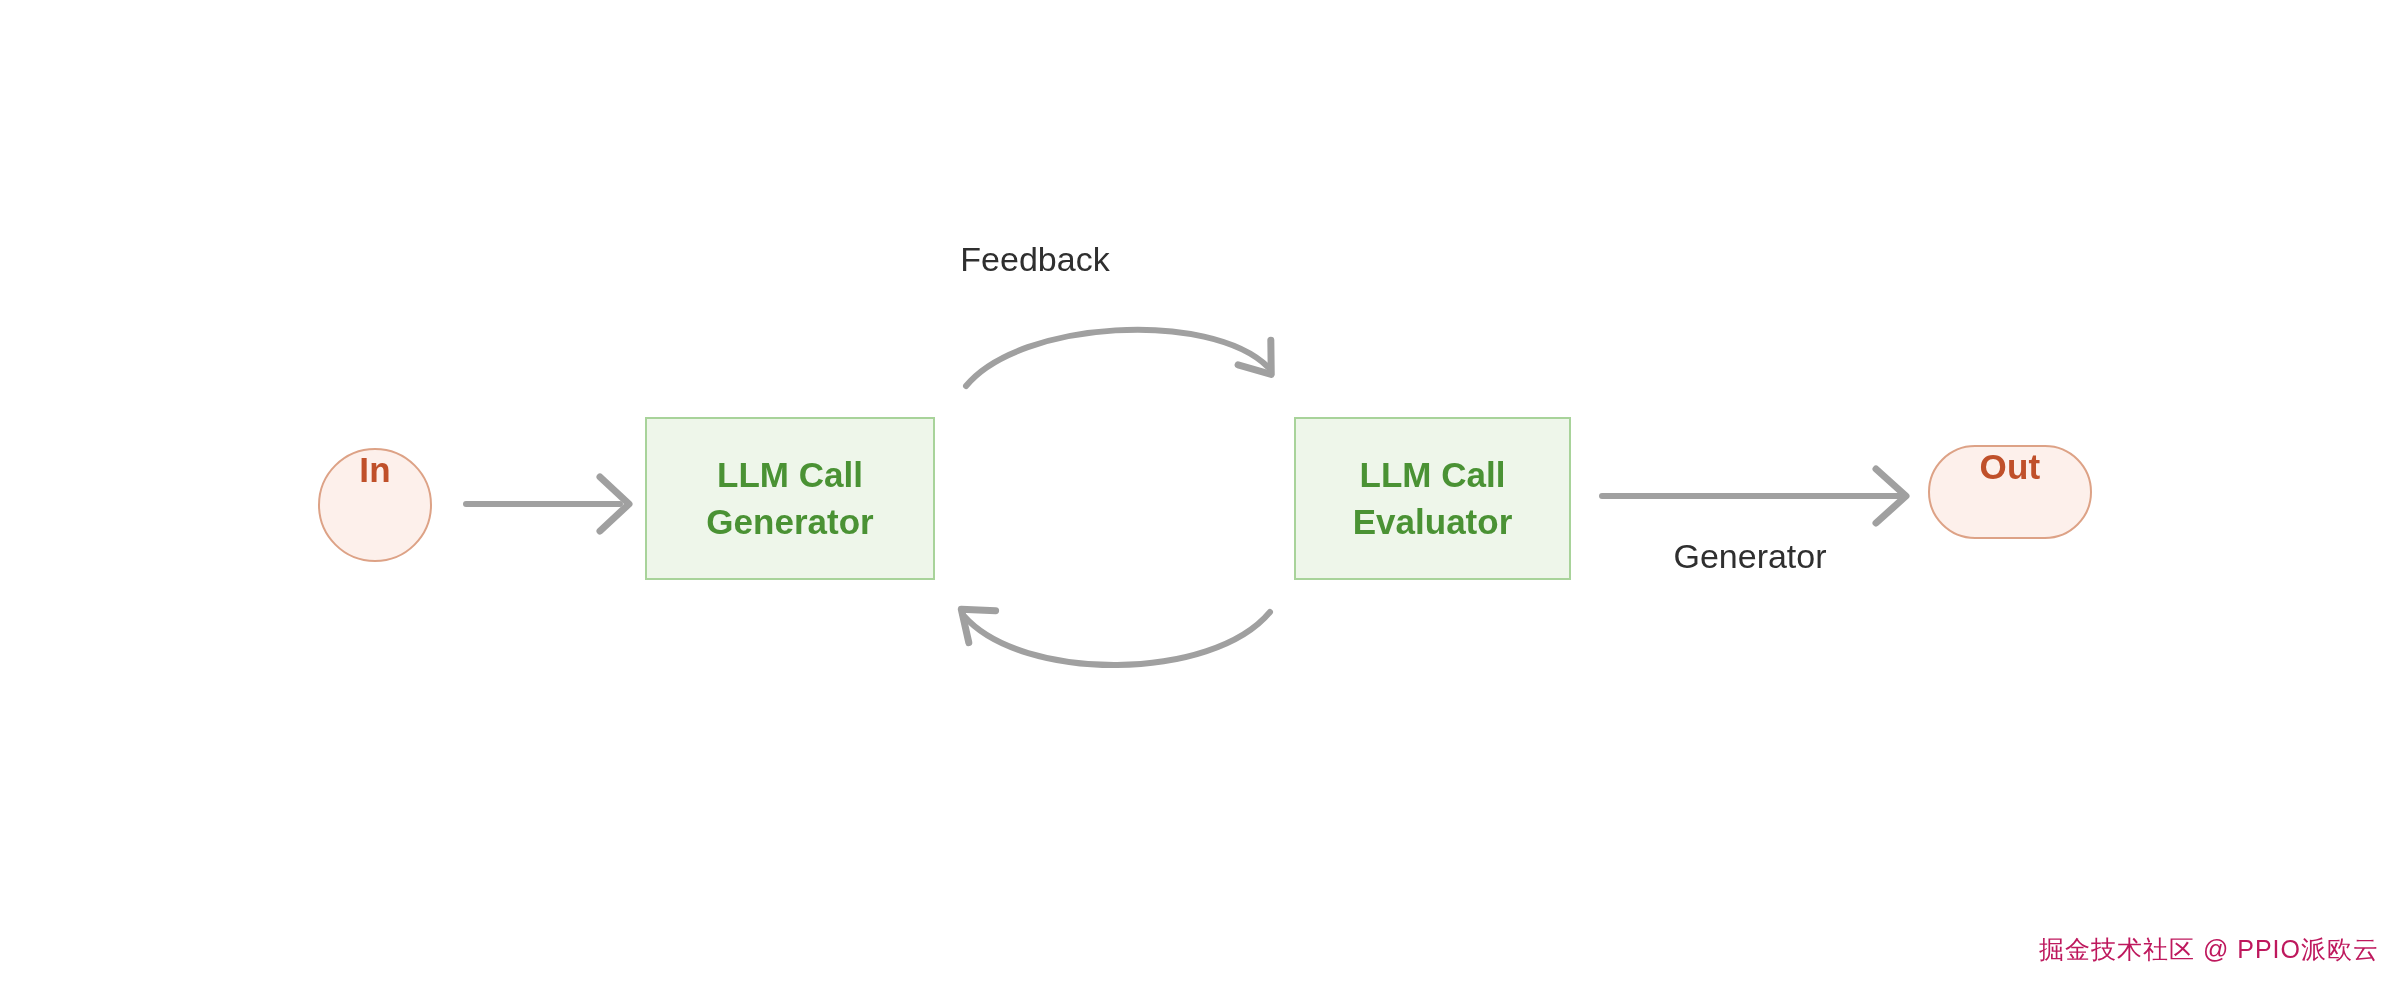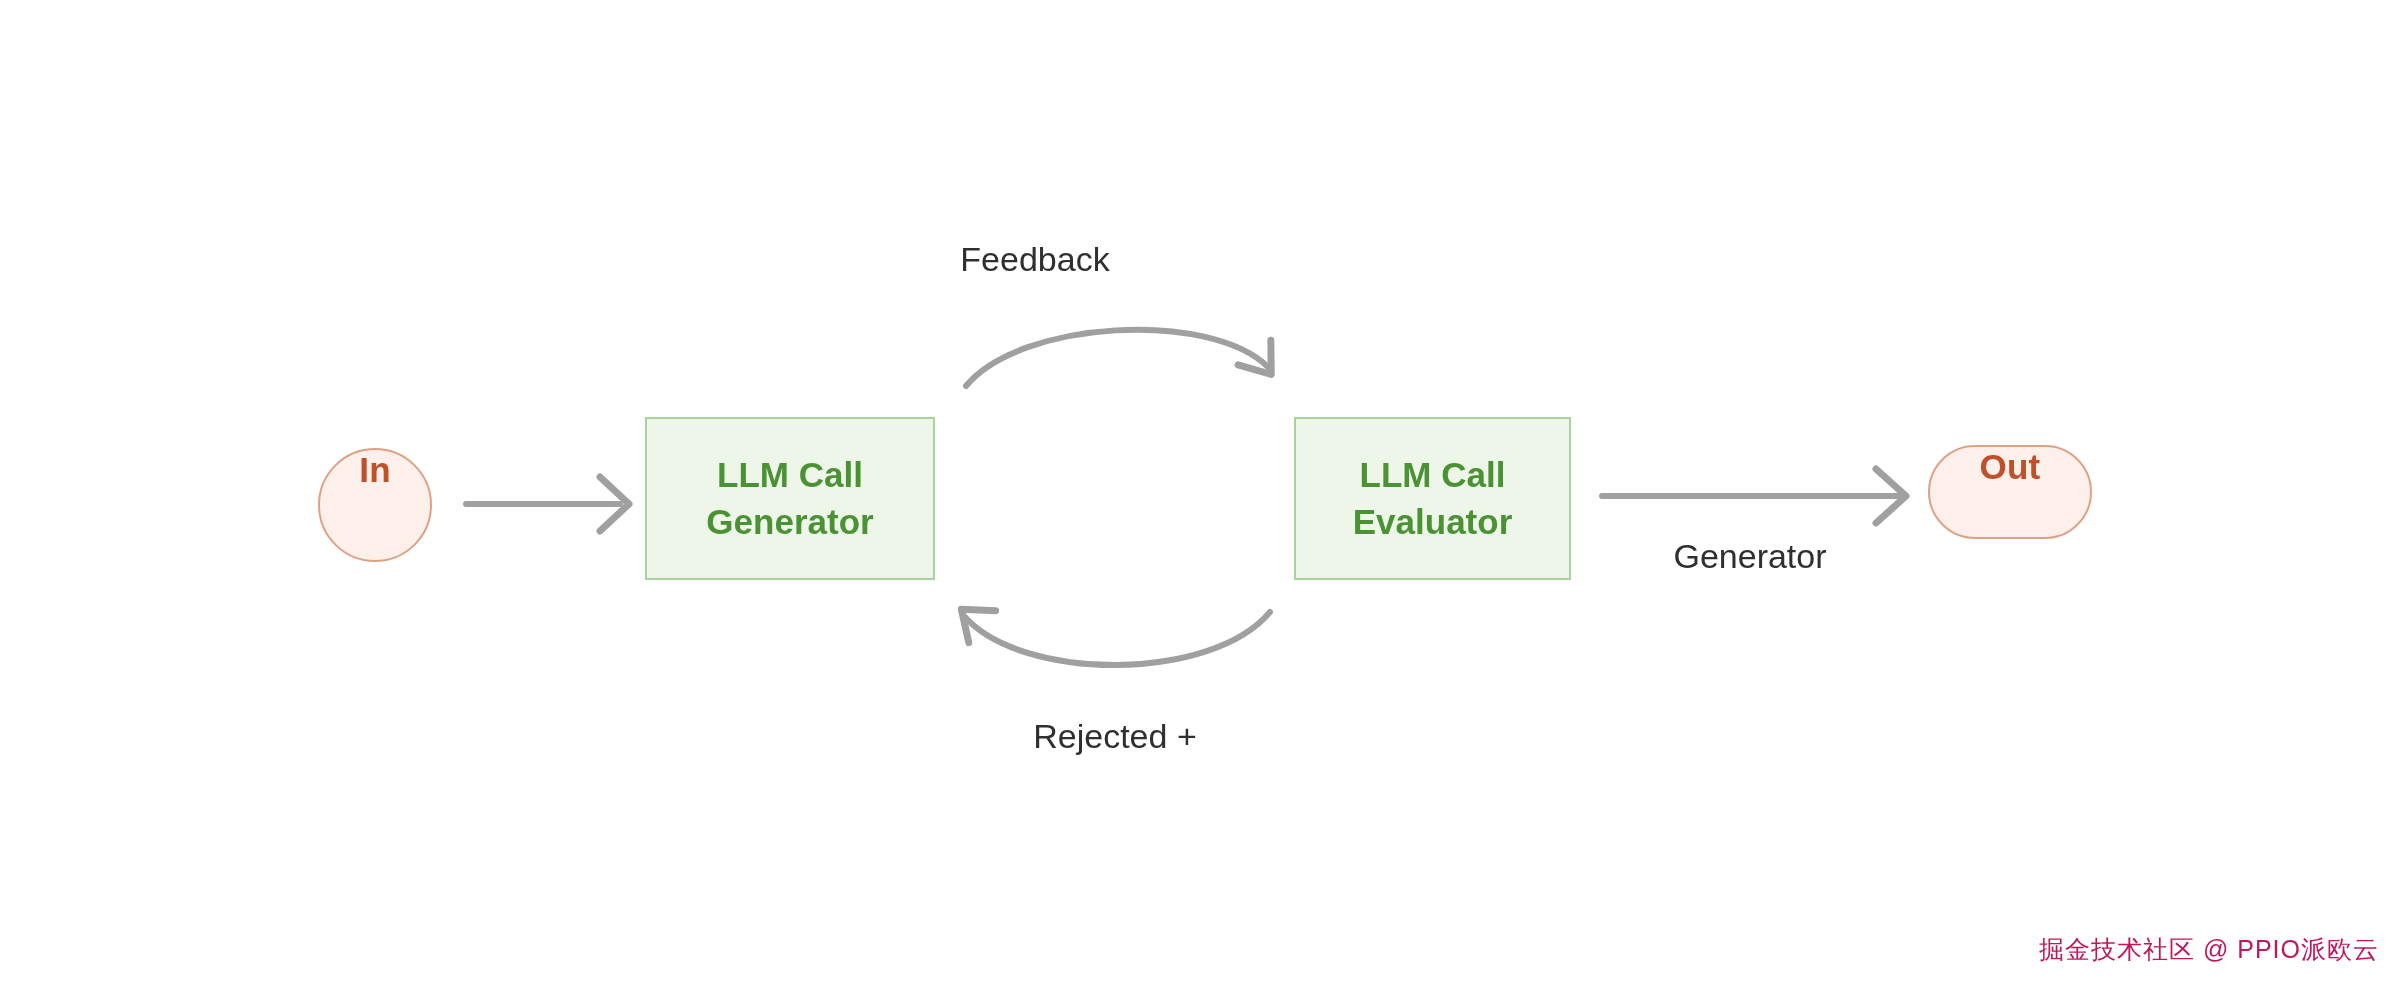--- a/index.html
+++ b/index.html
@@ -173,20 +173,19 @@
     <span class="line">Evaluator</span>
   </div>
 
   <div class="terminal" id="node-out">
     <span>Out</span>
   </div>
 
   <div class="edge-label" id="label-solution">Feedback</div>
 
   <div class="edge-label" id="label-rejected">
-    <span class="line">Rejected +</span>
   </div>
 
   <div class="edge-label" id="label-accepted">Generator</div>
 
   <div id="watermark">掘金技术社区 @ PPIO派欧云</div>
 
 </div>
 
 </body></html>

